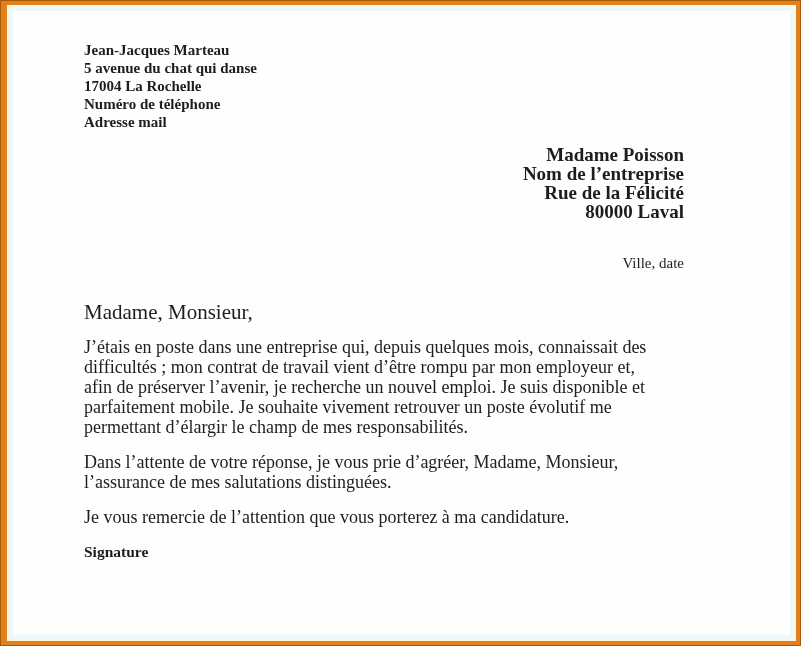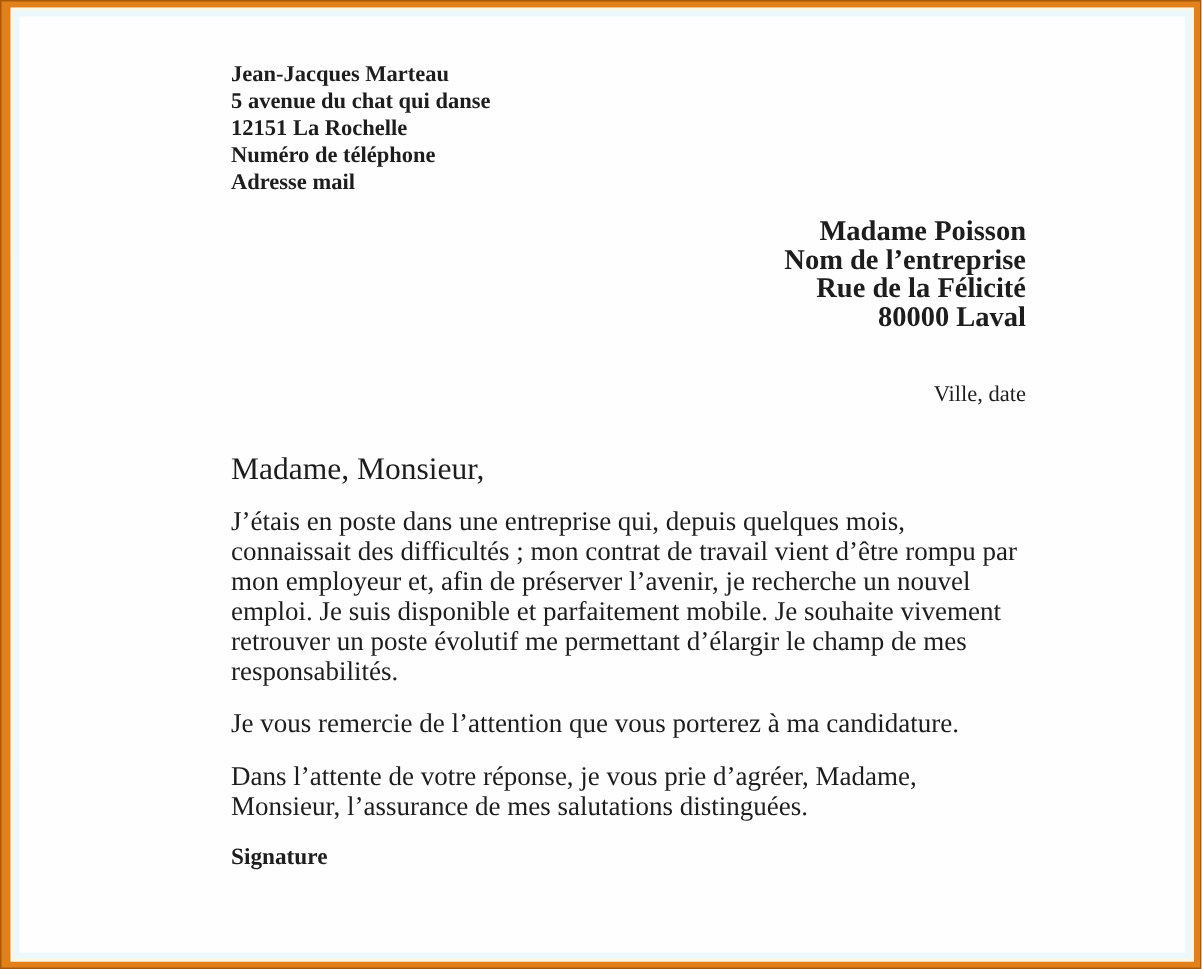--- a/index.html
+++ b/index.html
@@ -23,22 +23,21 @@
   }
   
   .inner-glow {
     position: absolute;
     inset: 0;
     pointer-events: none;
     box-shadow: inset 0 0 0 2px #fdf7e2, inset 0 0 0 6px #edf8fc;
   }
   .letter {
     position: relative;
-    padding: 36px 112px 0 111px;
-    margin-left: 36px;
+    padding: 36px 112px 0 77px;
   }
   .sender-block {
     font-weight: bold;
     font-size: 15px;
     line-height: 18px;
     white-space: nowrap;
   }
   .recipient-block {
     margin-top: 14px;
     text-align: right;
@@ -78,36 +77,36 @@
 <body>
 
 <div class="page-frame">
   <div class="inner-glow"></div>
 
   <div class="letter">
 
     <div class="sender-block">
       <div>Jean-Jacques Marteau</div>
       <div>5 avenue du chat qui danse</div>
-      <div>12151 La Rochelle</div>
+      <div>17004 La Rochelle</div>
       <div>Numéro de téléphone</div>
       <div>Adresse mail</div>
     </div>
 
     <div class="recipient-block">
       <div>Madame Poisson</div>
       <div>Nom de l’entreprise</div>
       <div>Rue de la Félicité</div>
       <div>80000 Laval</div>
     </div>
 
     <div class="date-line">Ville, date</div>
 
     <p class="salutation">Madame, Monsieur,</p>
 
     <p class="para first">J’étais en poste dans une entreprise qui, depuis quelques mois, connaissait des difficultés ; mon contrat de travail vient d’être rompu par mon employeur et, afin de préserver l’avenir, je recherche un nouvel emploi. Je suis disponible et parfaitement mobile. Je souhaite vivement retrouver un poste évolutif me permettant d’élargir le champ de mes responsabilités.</p>
+    <p class="para">Dans l’attente de votre réponse, je vous prie d’agréer, Madame, Monsieur, l’assurance de mes salutations distinguées.</p>
     <p class="para">Je vous remercie de l’attention que vous porterez à ma candidature.</p>
-    <p class="para">Dans l’attente de votre réponse, je vous prie d’agréer, Madame, Monsieur, l’assurance de mes salutations distinguées.</p>
 
     <div class="signature-label">Signature</div>
 
   </div>
 </div>
 
 </body></html>

